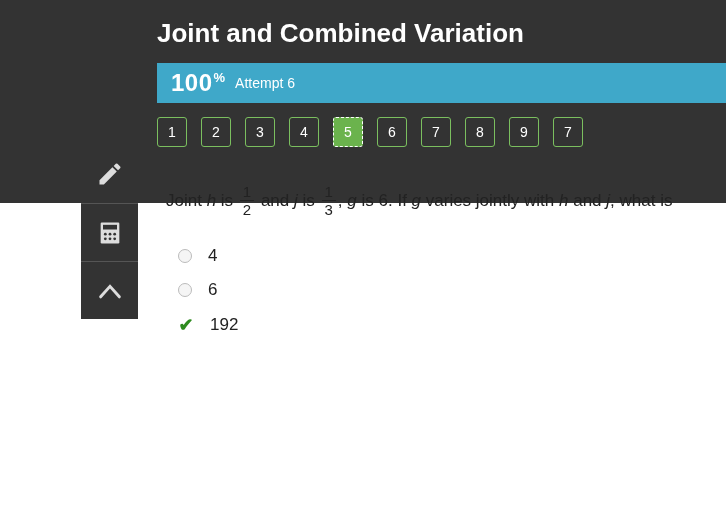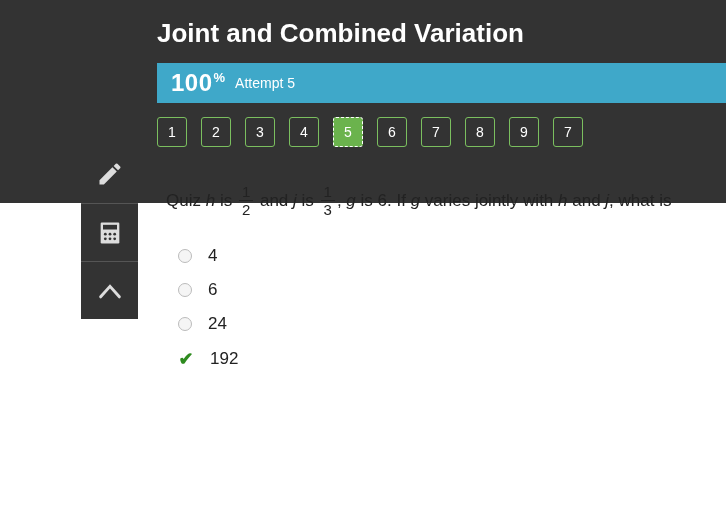--- a/index.html
+++ b/index.html
@@ -37,21 +37,21 @@
 
 <div class="top-dark"></div>
 
 <div class="header">
   <div class="title">Joint and Combined Variation</div>
 </div>
 
 <div class="score-bar">
   <span class="score-value">100</span>
     <span class="score-pct">%</span>
-  <span class="attempt-label">Attempt 5</span>
+  <span class="attempt-label">Attempt 6</span>
 </div>
 
 <div class="sidebar">
   <div class="tool-btn">
     <svg viewBox="0 0 24 24">
         <path fill="#ddd" d="M3 17.25V21h3.75L17.81 9.94l-3.75-3.75L3 17.25zM20.71 7.04a1 1 0 0 0 0-1.41l-2.34-2.34a1 1 0 0 0-1.41 0l-1.83 1.83 3.75 3.75 1.83-1.83z"></path>
       </svg>
   </div>
   <div class="tool-btn">
     <svg viewBox="0 0 24 24">
@@ -80,34 +80,30 @@
   <div class="qnum active">5</div>
   <div class="qnum">6</div>
   <div class="qnum">7</div>
   <div class="qnum">8</div>
   <div class="qnum">9</div>
   <div class="qnum">7</div>
 </div>
 
 <div class="content">
   <div class="question-text">
-    <span>Quiz </span><i>h</i><span> is </span><span class="frac"><span class="num">1</span><span class="den">2</span></span><span> and </span><i>j</i><span> is </span><span class="frac"><span class="num">1</span><span class="den">3</span></span><span>, </span><i>g</i><span> is 6. If </span><i>g</i><span> varies jointly with </span><i>h</i><span> and </span><i>j</i><span>, what is</span>
+    <span>Joint </span><i>h</i><span> is </span><span class="frac"><span class="num">1</span><span class="den">2</span></span><span> and </span><i>j</i><span> is </span><span class="frac"><span class="num">1</span><span class="den">3</span></span><span>, </span><i>g</i><span> is 6. If </span><i>g</i><span> varies jointly with </span><i>h</i><span> and </span><i>j</i><span>, what is</span>
   </div>
 
   <div class="answers">
     <div class="answer-row">
       <span class="radio-empty"></span>
       <span>4</span>
     </div>
     <div class="answer-row">
       <span class="radio-empty"></span>
       <span>6</span>
     </div>
     <div class="answer-row">
-      <span class="radio-empty"></span>
-      <span>24</span>
-    </div>
-    <div class="answer-row">
       <span class="check">✔</span>
       <span>192</span>
     </div>
   </div>
 </div>
 
 </body></html>

